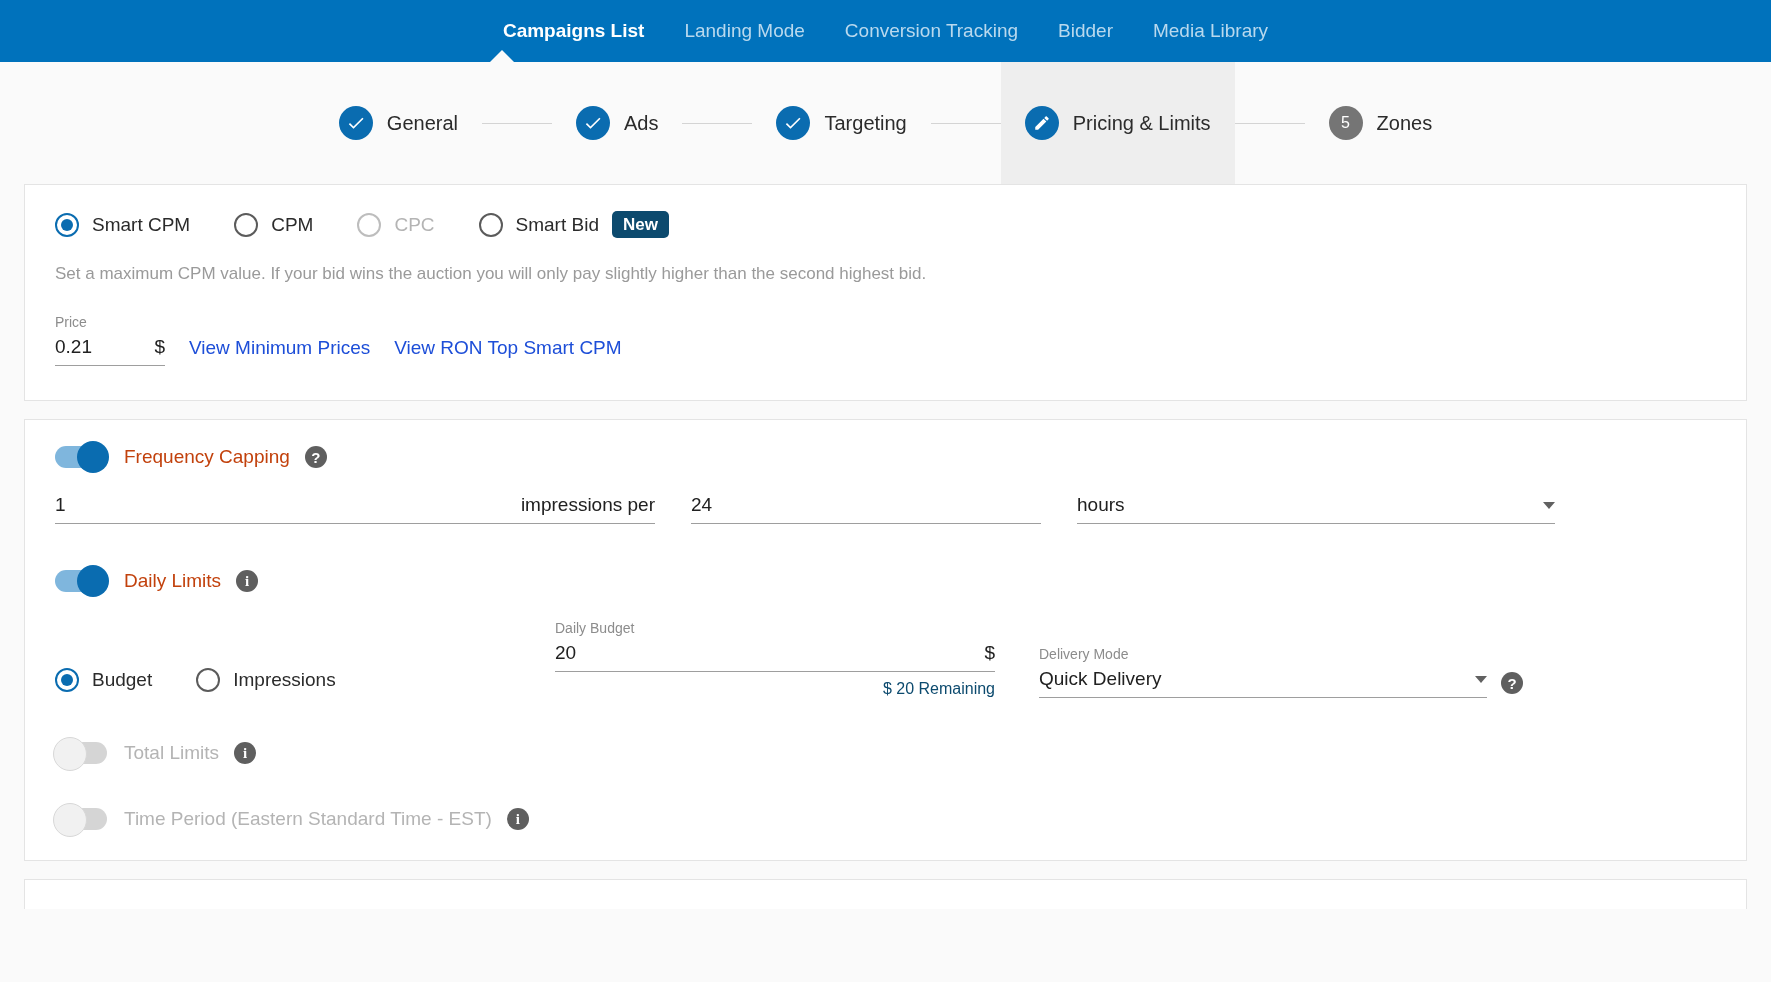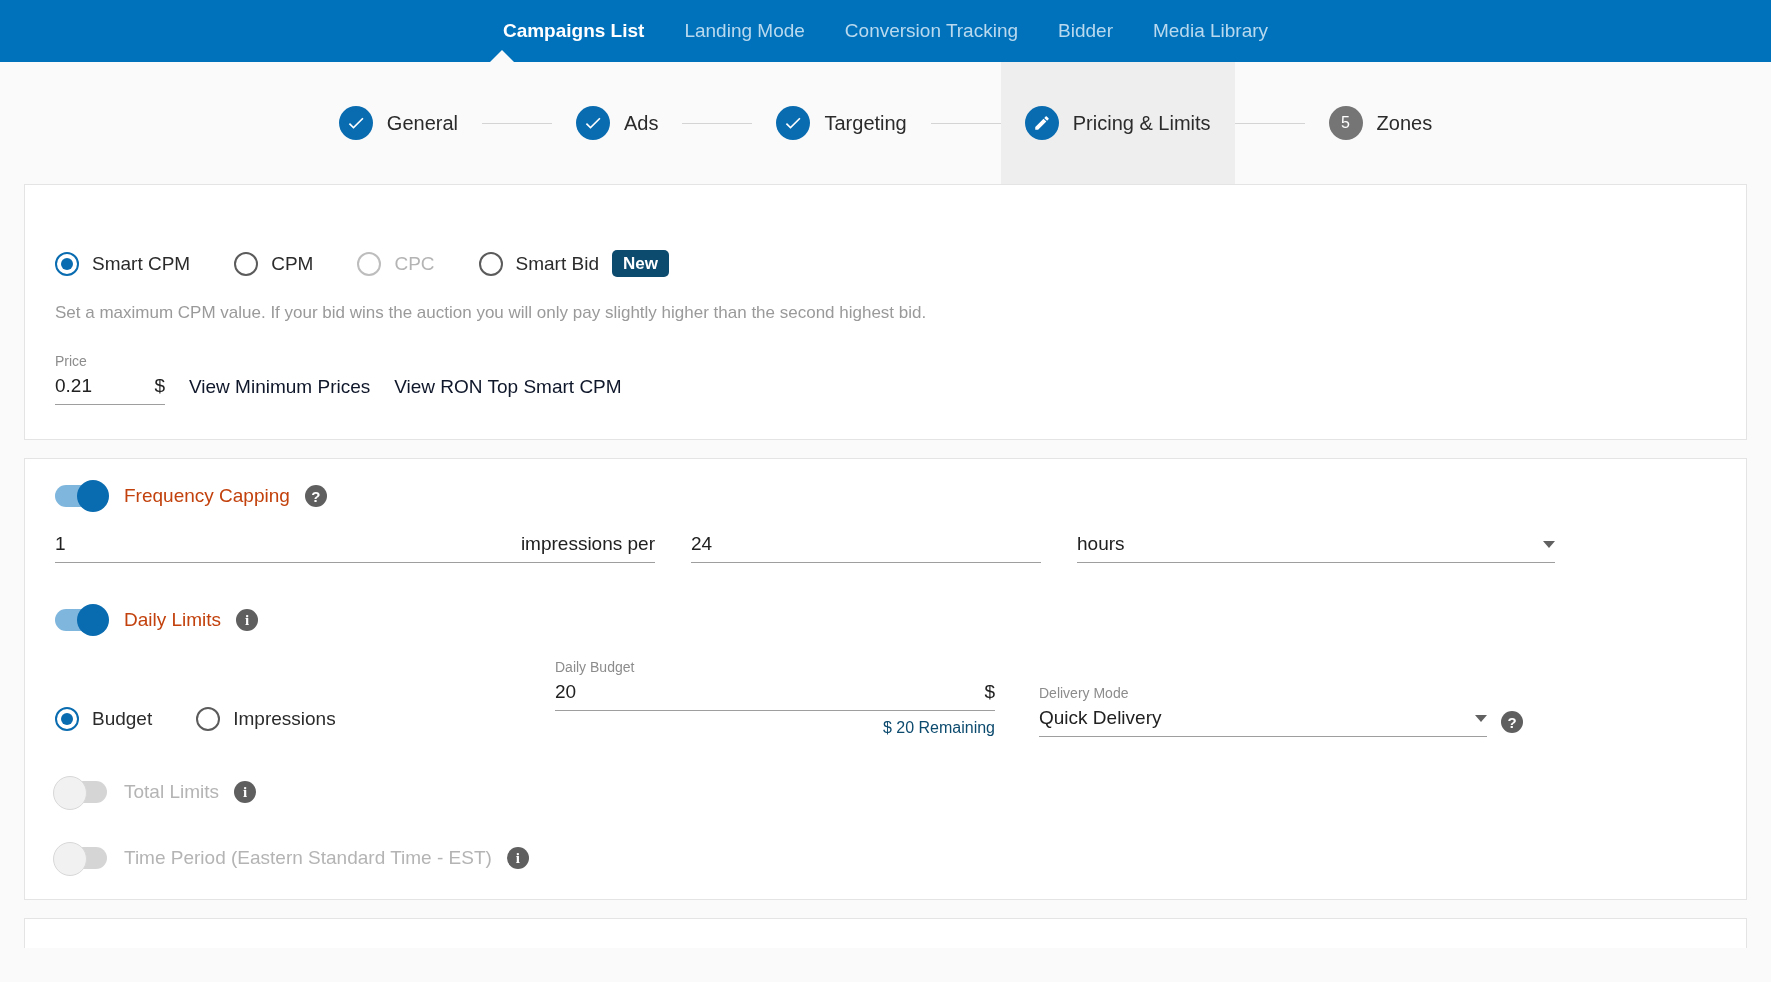--- a/index.html
+++ b/index.html
@@ -82,21 +82,21 @@
   
   .card {
     background: #ffffff;
     border: 1px solid #e4e4e4;
     margin: 0 24px 18px 24px;
     padding: 26px 30px 30px 30px;
   }
   .card.pricing { padding-bottom: 34px; }
 
   
-  .radio-row { display: flex; align-items: center; gap: 0; margin-top: 39px; }
+  .radio-row { display: flex; align-items: center; gap: 0; }
   .radio-item {
     display: flex; align-items: center;
     margin-right: 44px;
     cursor: pointer;
   }
   .radio {
     width: 24px; height: 24px;
     border-radius: 50%;
     border: 2px solid #5b5b5b;
     position: relative;
@@ -158,21 +158,21 @@
   }
   .field-suffix {
     font-size: 19px;
     color: #212121;
     margin-left: 10px;
   }
 
   .price-block { margin-top: 30px; display: flex; align-items: flex-end; }
   .price-field { width: 110px; }
   .link {
-    color: #0f172a;
+    color: #1d4ed8;
     font-size: 19px;
     margin-left: 24px;
     cursor: pointer;
     padding-bottom: 7px;
     white-space: nowrap;
   }
   .link.first { margin-left: 24px; }
 
   
   .toggle-row { display: flex; align-items: center; }

